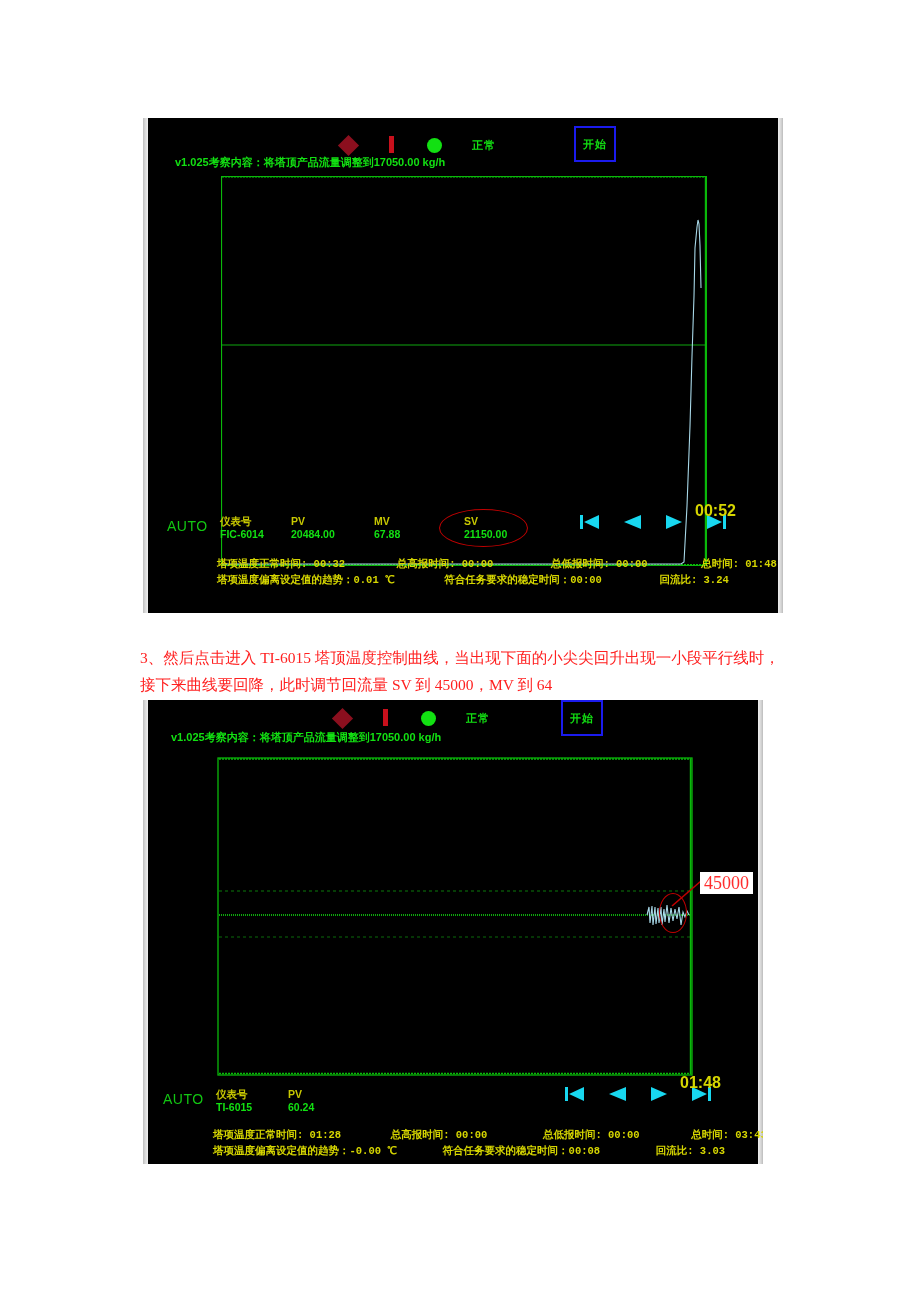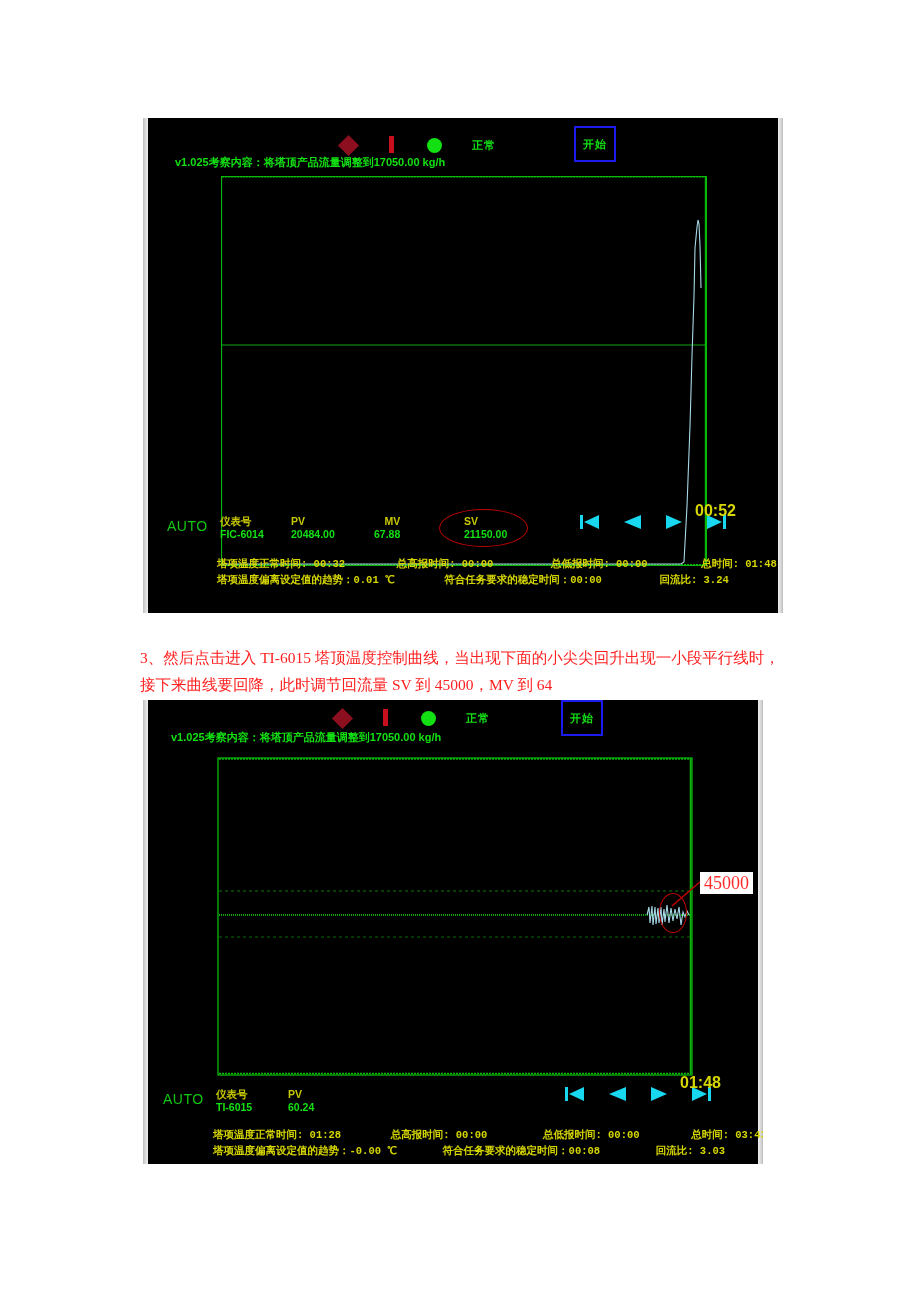--- a/index.html
+++ b/index.html
@@ -112,21 +112,21 @@
     <span class="auto-lbl" style="left:24px; top:400px;">AUTO</span>
 
     <div class="col" style="left:77px; top:397px;">
       <div class="k">仪表号</div>
       <div class="v">FIC-6014</div>
     </div>
     <div class="col" style="left:148px; top:397px;">
       <div class="k">PV</div>
       <div class="v">20484.00</div>
     </div>
-    <div class="col" style="left:231px; top:397px;text-align:right;">
+    <div class="col" style="left:231px; top:397px;">
       <div class="k">MV</div>
       <div class="v">67.88</div>
     </div>
     <div class="col" style="left:321px; top:397px;">
       <div class="k">SV</div>
       <div class="v">21150.00</div>
     </div>
     <div class="anno-ellipse" style="left:296px; top:391px; width:89px; height:38px;"></div>
 
     <div class="navbar" style="left:437px; top:396px;">

